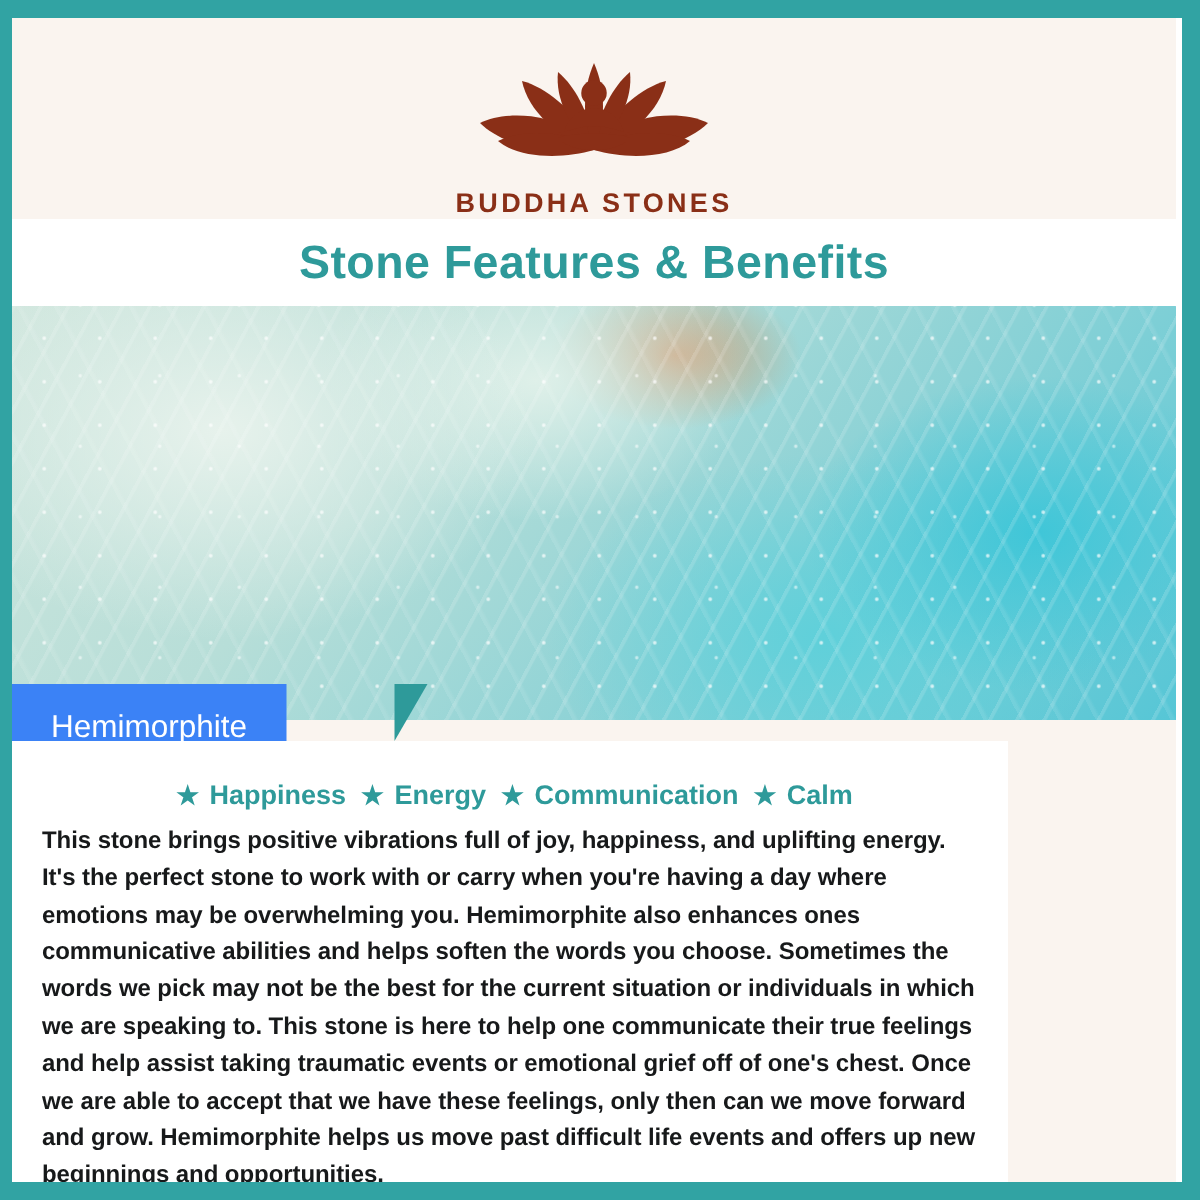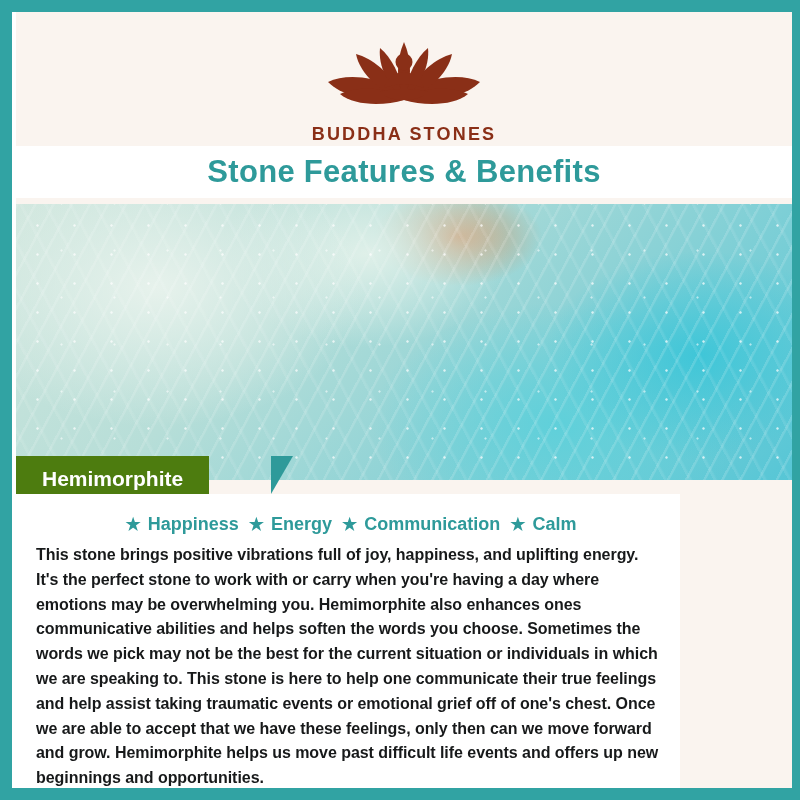--- a/index.html
+++ b/index.html
@@ -40,21 +40,21 @@
     background: #31a3a3;
   }
   .frame-bottom {
     position: absolute;
     bottom: 0; left: 0;
     width: 800px; height: 12px;
     background: #31a3a3;
   }
   .inner {
     position: absolute;
-    top: 12px; left: 16px;
+    top: 12px; left: 8px;
     width: 776px;
     height: 776px;
     background: #faf4ef;
     overflow: hidden;
   }
   
   .logo-area {
     position: absolute;
     top: 0; left: 0;
     width: 776px;
@@ -74,21 +74,21 @@
     font-weight: bold;
     color: #8a2f17;
     font-family: "Liberation Sans", sans-serif;
   }
   
   .title-band {
     position: absolute;
     top: 134px;
     left: 0;
     width: 776px;
-    height: 52px;
+    height: 58px;
     background: #ffffff;
     display: flex;
     align-items: center;
     justify-content: center;
   }
   .title-band .title {
     font-size: 31px;
     font-weight: bold;
     color: #2e9a9a;
     letter-spacing: 0.3px;
@@ -131,45 +131,45 @@
     background-size: 37px 29px, 53px 47px;
     background-position: 3px 7px, 19px 23px;
     opacity: 0.75;
   }
   
   .name-ribbon {
     position: absolute;
     top: 444px;
     left: 0;
     height: 38px;
-    background: #4d7c0f;
+    background: #3b82f6;
     display: flex;
     align-items: center;
-    padding: 4px 26px 0 26px;
+    padding: 10px 26px 0 26px;
     color: #ffffff;
     font-size: 21px;
-    font-weight: bold;
+    font-weight: normal;
   }
   .ribbon-tail {
     position: absolute;
     top: 444px;
     left: 255px;
     width: 0; height: 0;
     border-top: 38px solid #2e9a9a;
     border-right: 22px solid transparent;
   }
   
   .body-card {
     position: absolute;
     top: 482px;
     left: 0;
     width: 664px;
     height: 294px;
     background: #ffffff;
-    padding: 14px 20px 0 20px;
+    padding: 20px 20px 0 20px;
     box-sizing: border-box;
   }
   .keywords {
     text-align: center;
     color: #2e9a9a;
     font-size: 18px;
     font-weight: bold;
     margin: 6px 0 8px 0;
     white-space: nowrap;
   }

